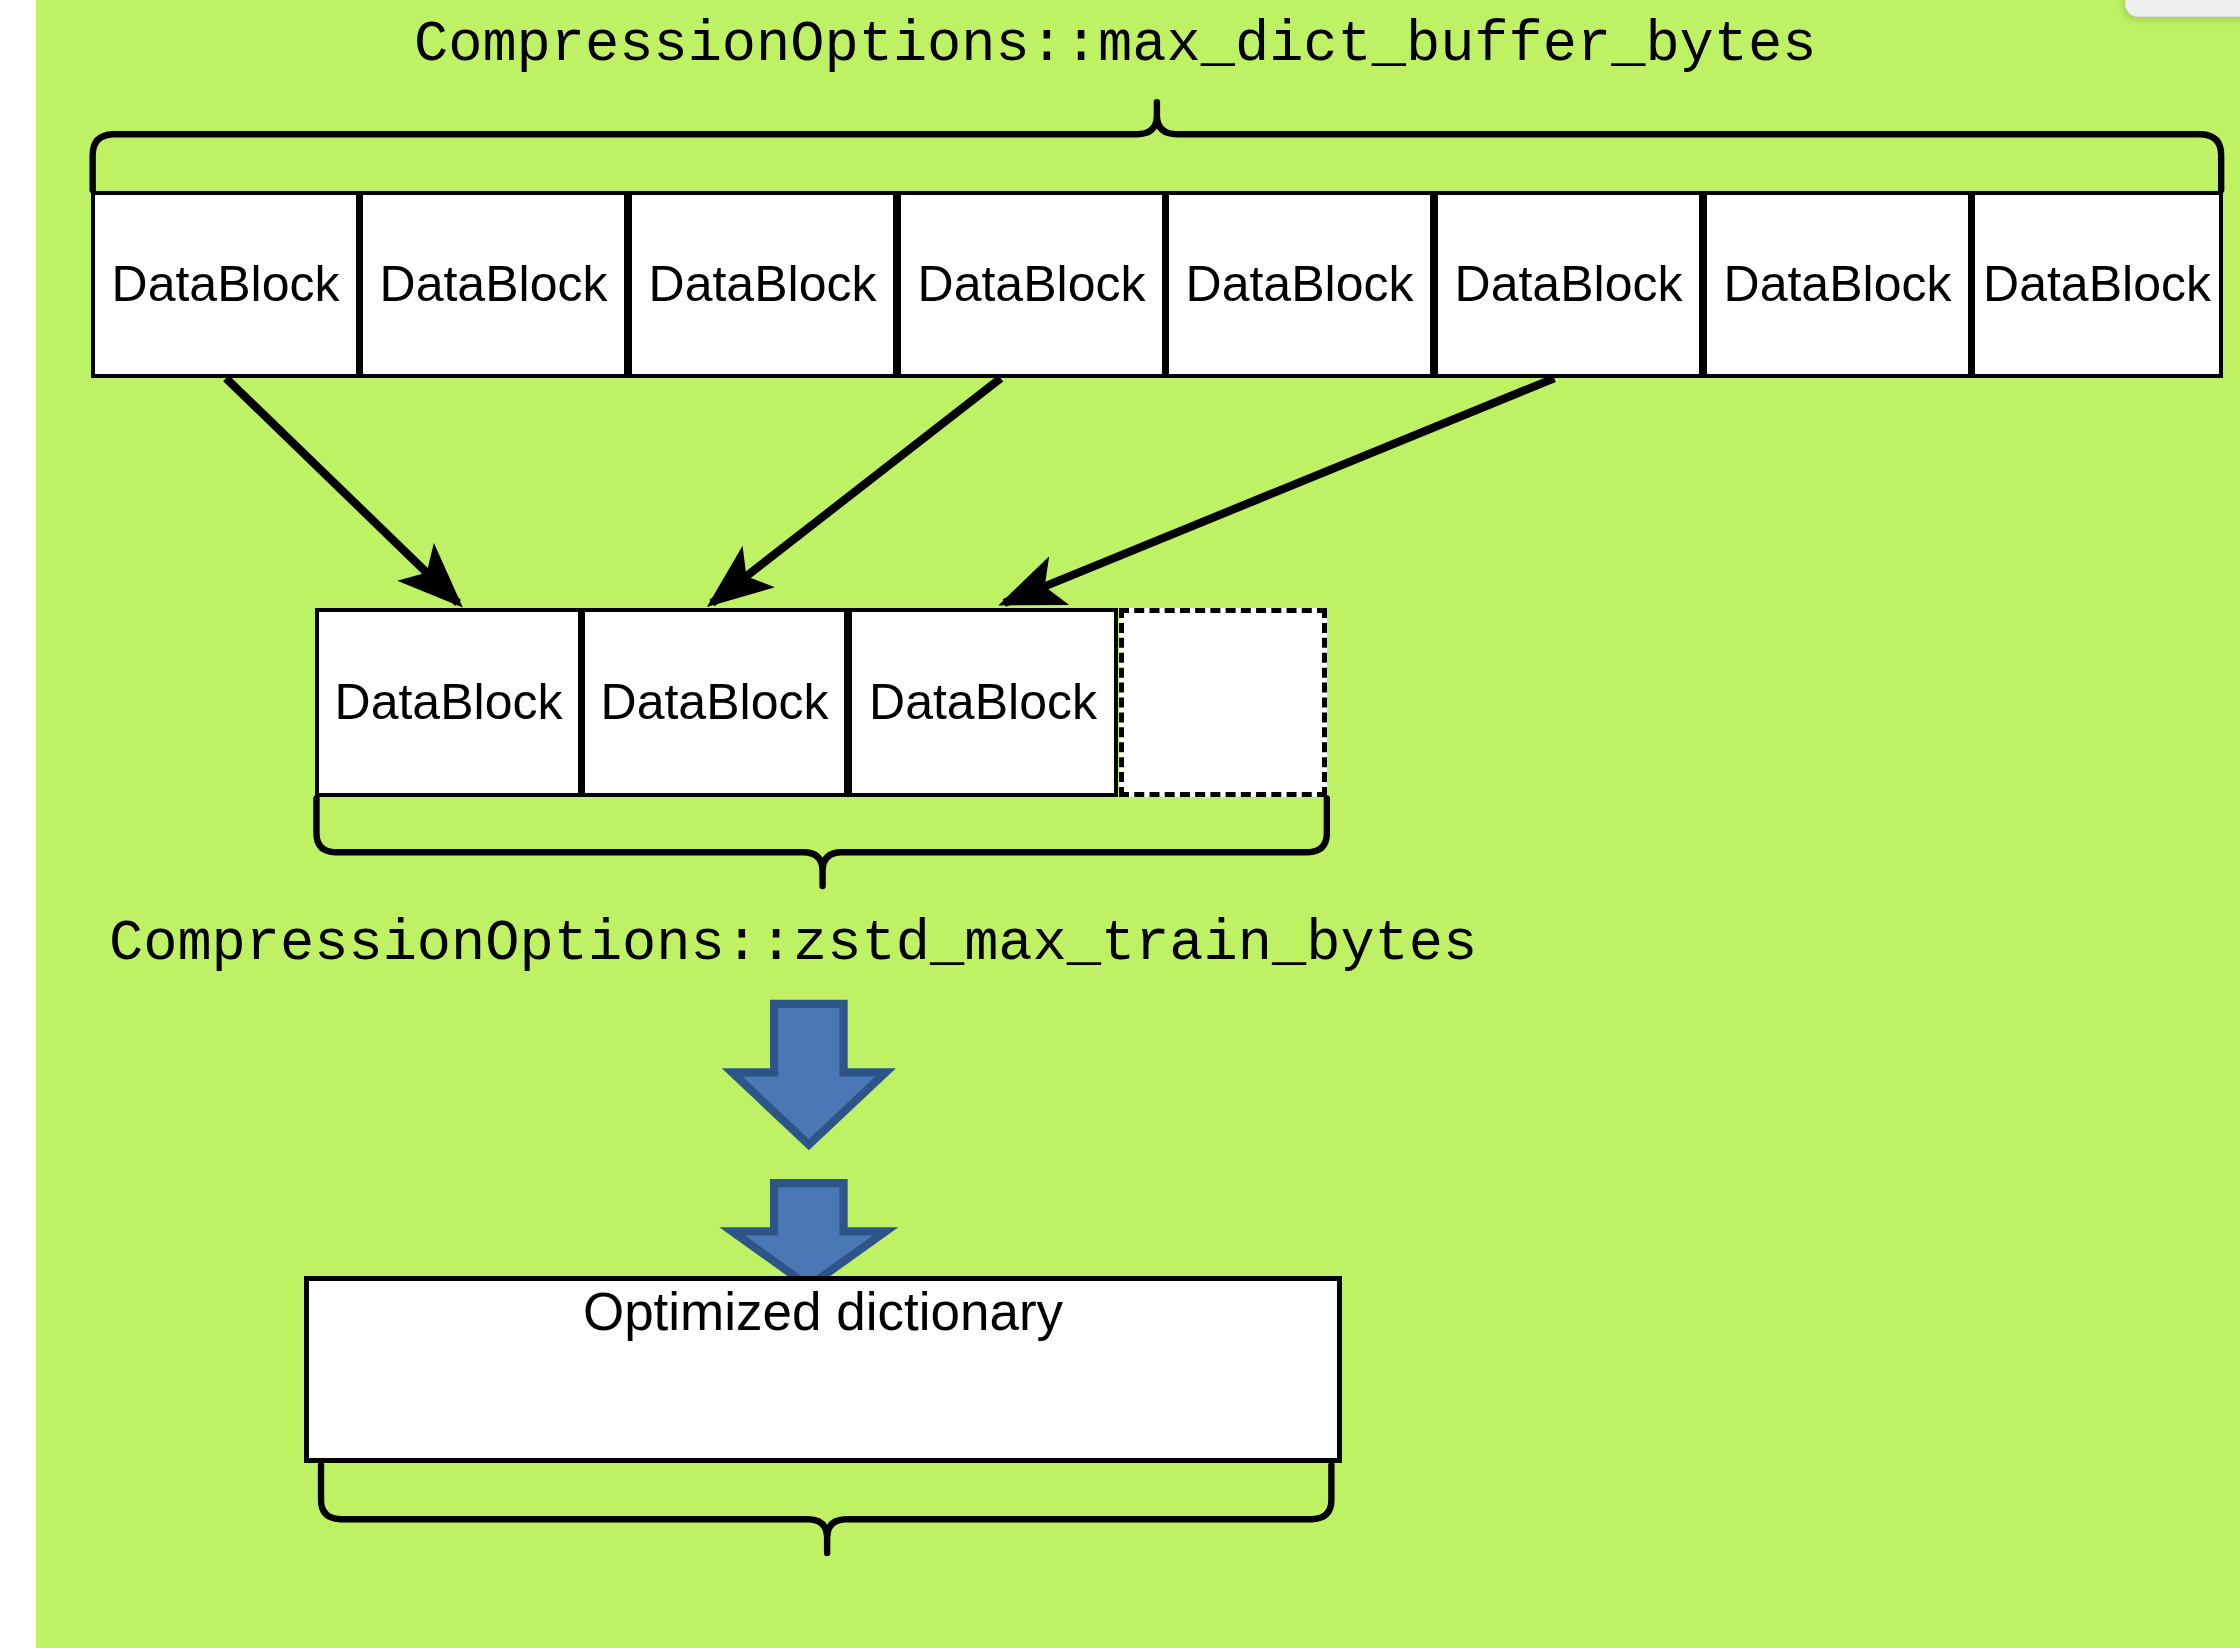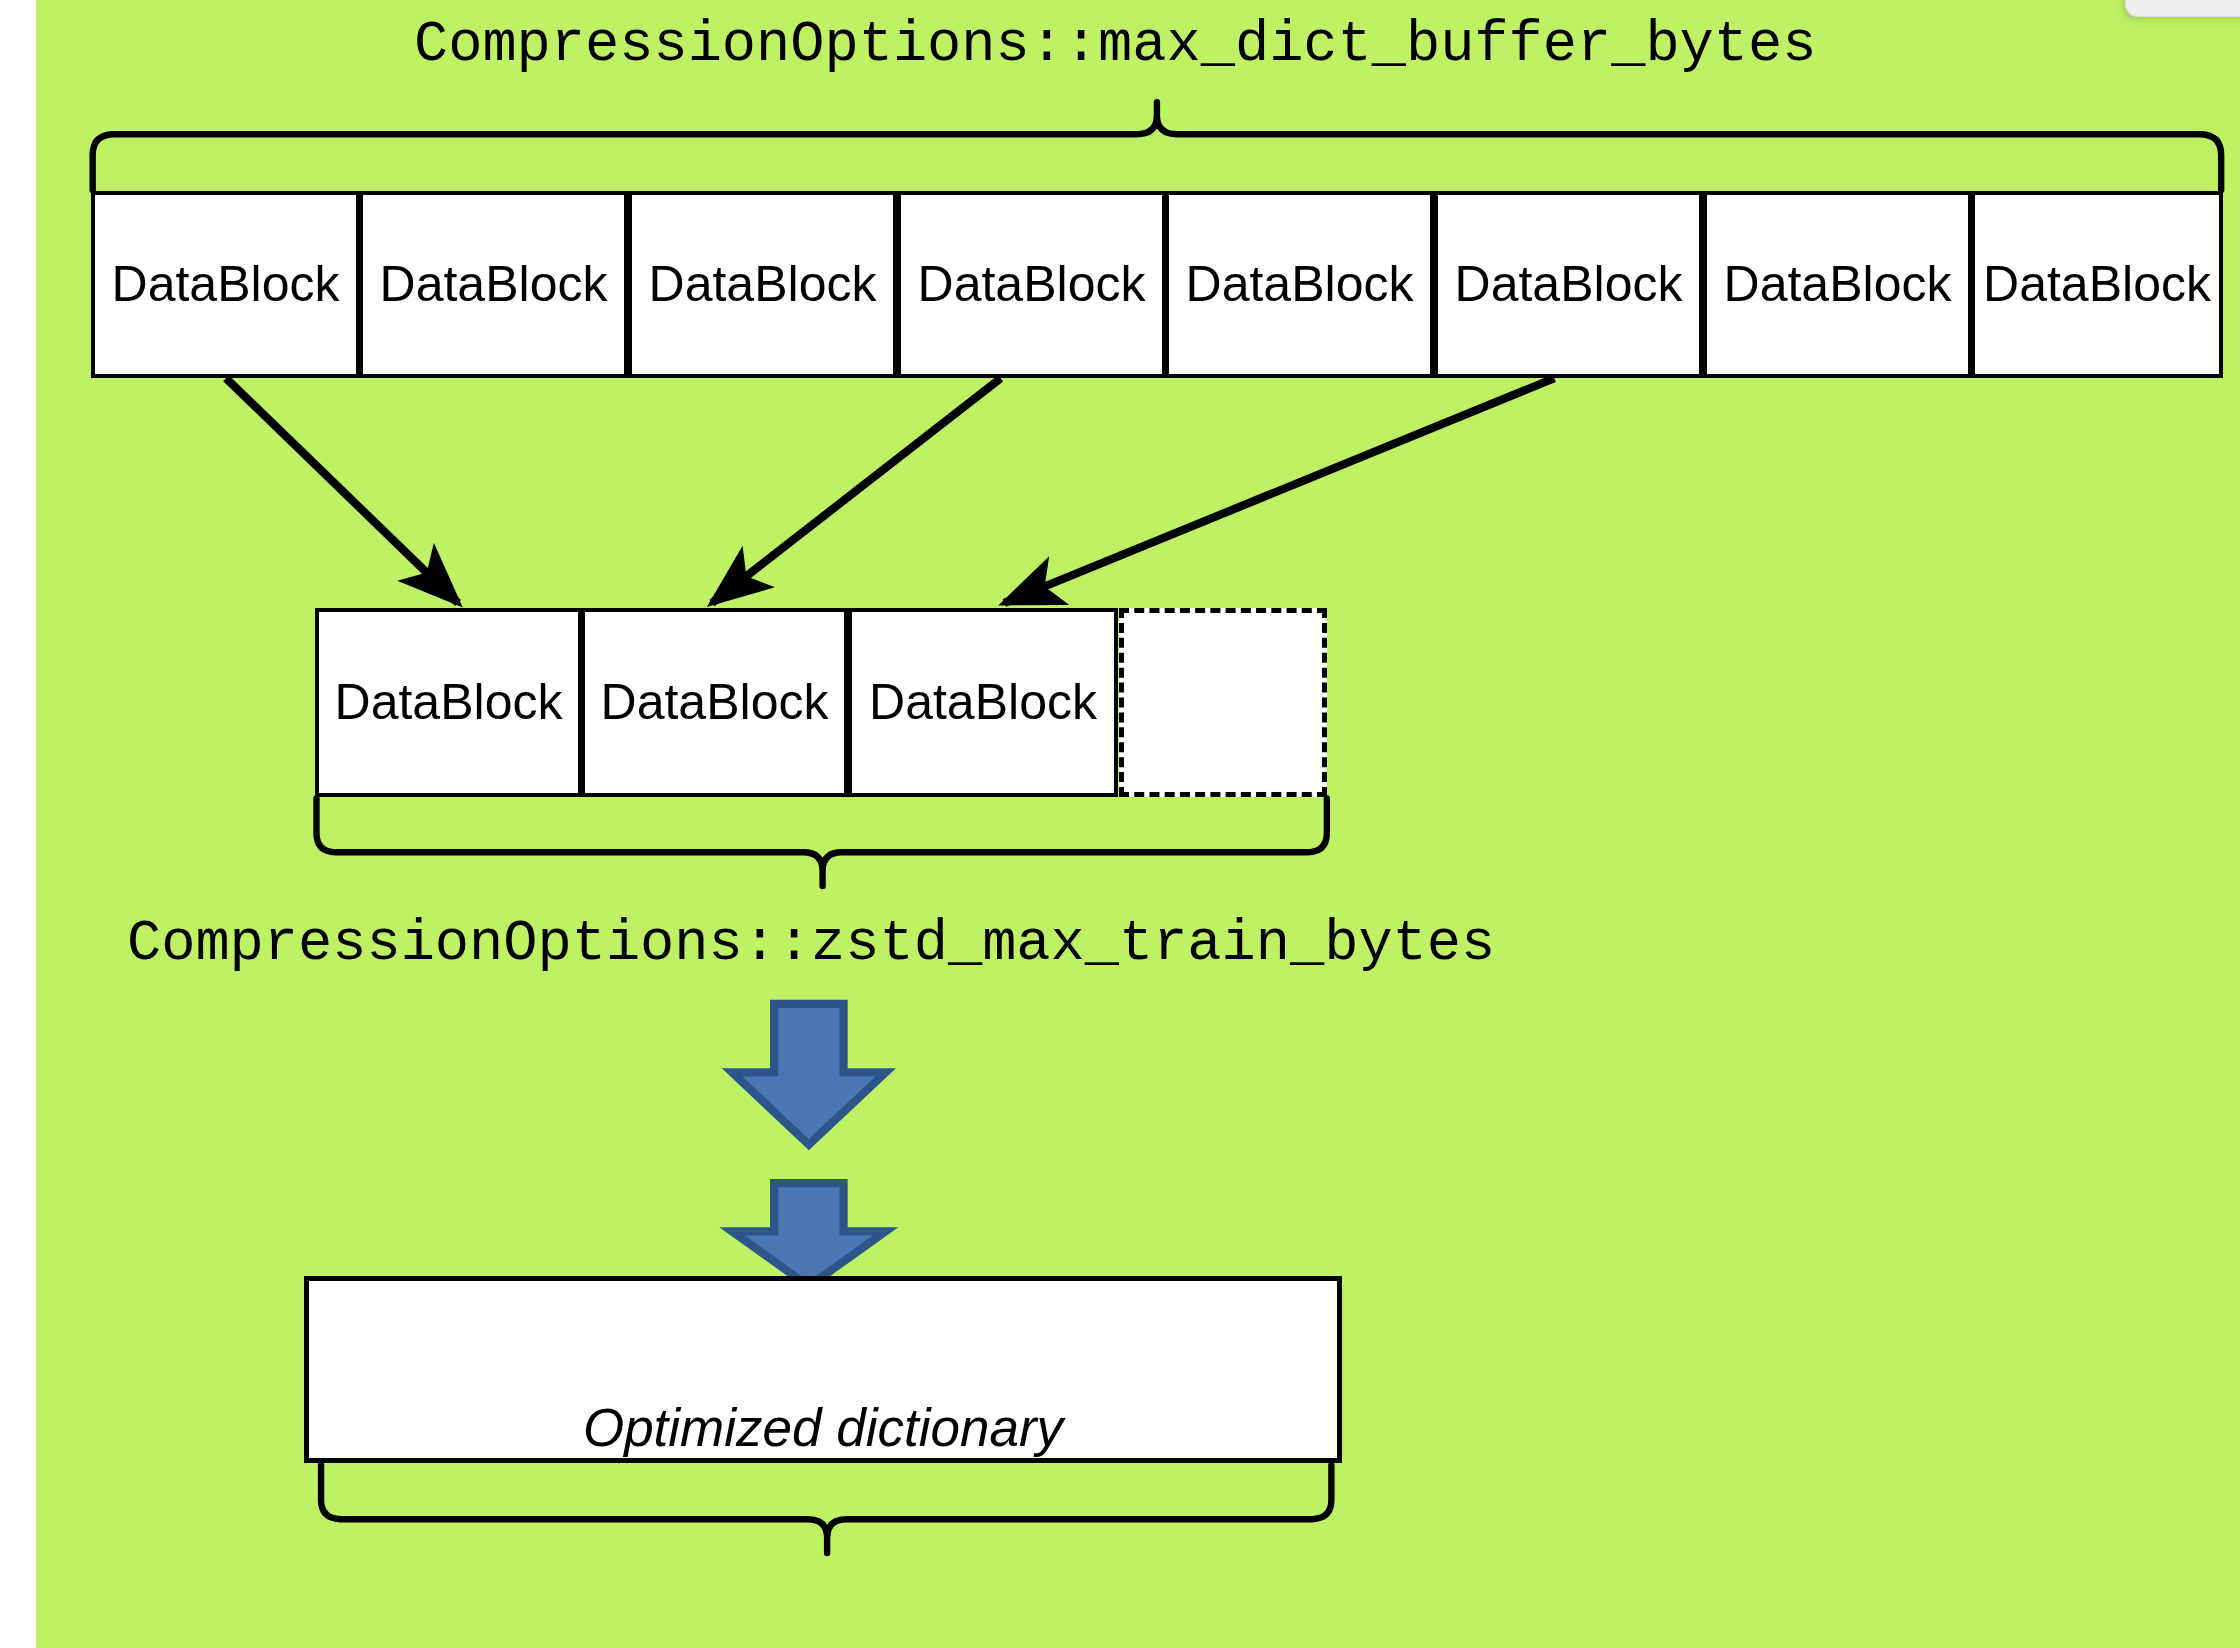--- a/index.html
+++ b/index.html
@@ -53,23 +53,22 @@
     color: #000000;
     text-align: center;
     white-space: nowrap;
   }
   .dict-box {
     position: absolute;
     box-sizing: border-box;
     border: 5.5px solid #000000;
     background: #ffffff;
     display: flex;
-    align-items: flex-end;
+    align-items: flex-start;
     justify-content: center;
-    font-style: italic;
   }
   .dict-label {
     font-family: "Liberation Sans", sans-serif;
     font-size: 53px;
     color: #000000;
     white-space: nowrap;
   }
   .corner-panel {
     position: absolute;
     background: #efefef;
@@ -163,21 +162,21 @@
     </div>
   </div>
 
   <svg class="layer" viewBox="0 0 2452 1804">
     <g stroke="#000000" stroke-width="7" fill="none" stroke-linecap="round">
       <path d="M 307 874 L 307 912 Q 307 932 328 933 L 840 933 Q 860 933 861 952 Q 862 933 882 933 L 1392 933 Q 1413 932 1413 912 L 1413 874"></path>
       <path d="M 861 952 L 861 970" stroke-width="7"></path>
     </g>
   </svg>
 
-  <div class="mono-label" style="left:91px; top:912px;text-align:right;">CompressionOptions::zstd_max_train_bytes</div>
+  <div class="mono-label" style="left:73px; top:912px;text-align:right;">CompressionOptions::zstd_max_train_bytes</div>
 
   <svg class="layer" viewBox="0 0 2452 1804">
     <polygon points="808,1099 884,1099 884,1174 930,1174 846,1253 762,1174 808,1174" fill="#4A78B5" stroke="#2E5589" stroke-width="9" stroke-linejoin="miter"></polygon>
   </svg>
 
 
   <svg class="layer" viewBox="0 0 2452 1804">
     <polygon points="808,1295 884,1295 884,1348 930,1348 846,1408 762,1348 808,1348" fill="#4A78B5" stroke="#2E5589" stroke-width="9" stroke-linejoin="miter"></polygon>
   </svg>
 

